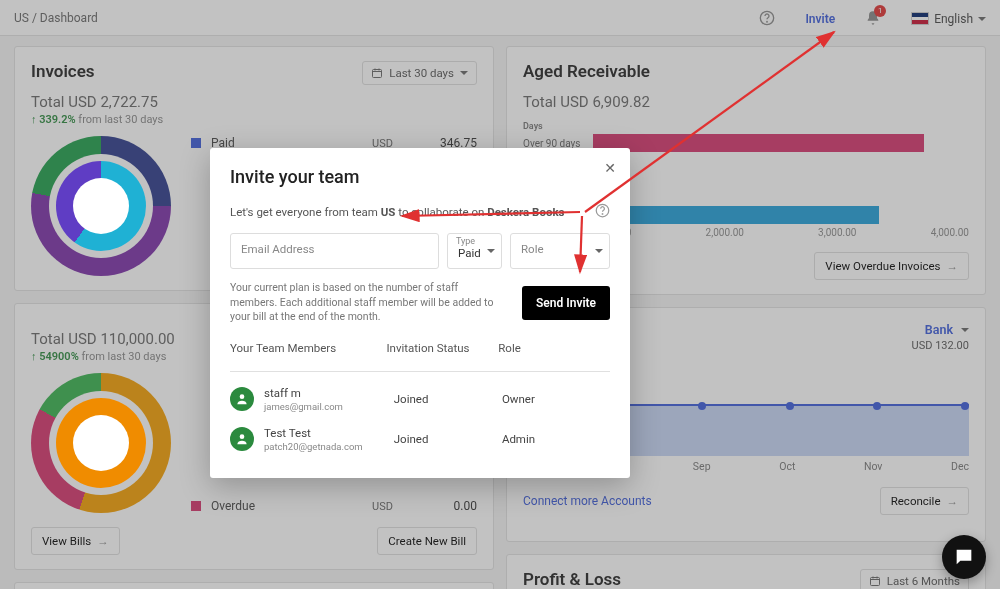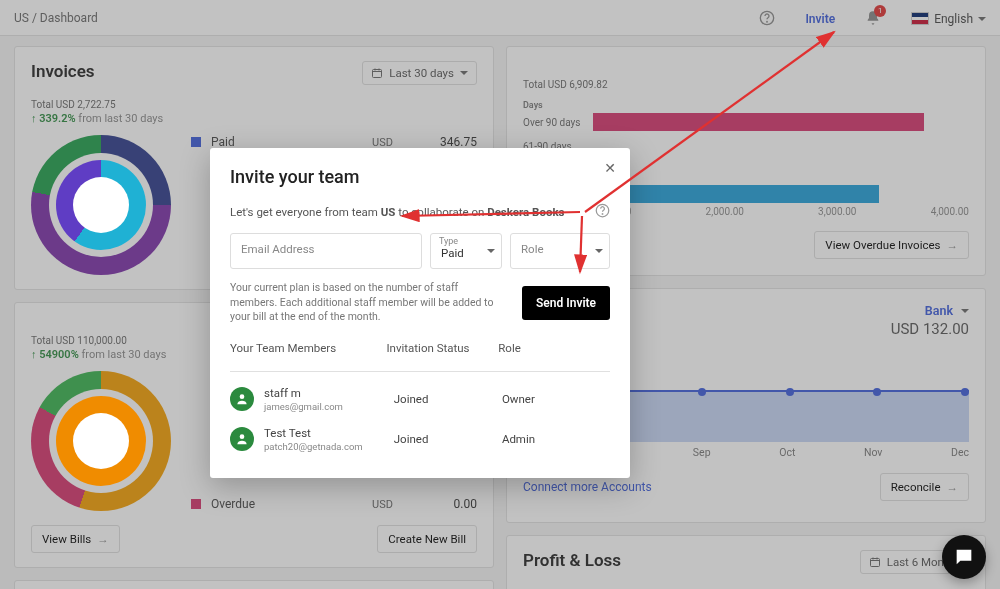--- a/index.html
+++ b/index.html
@@ -14,21 +14,21 @@
   .bell svg { display:block; }
   .badge { position:absolute; top:-5px; right:-5px; width:12px; height:12px; background:#e03131; color:#fff; font-size:8px; border-radius:50%; display:flex; align-items:center; justify-content:center;}
   .flag { width:18px; height:13px; background: linear-gradient(to bottom,#012169 33%, #fff 33% 66%, #c8102e 66%); border:1px solid #ccc; }
   .lang { display:flex; align-items:center; gap:5px; font-size:12px; color:#444;}
   .chev-down { width:0; height:0; border-left:4px solid transparent; border-right:4px solid transparent; border-top:4px solid #666;}
 
   .page { padding: 10px 14px; display:flex; gap:12px; }
   .col { flex:1; display:flex; flex-direction:column; gap:12px; }
   .card { background:#fff; border:1px solid #e0e0e0; border-radius:3px; padding:14px 16px; }
   .card h2 { font-size:17px; font-weight:600; color:#222;}
-  .subtotal { font-size:10px; color:#666; margin-top:18px;}
+  .subtotal { font-size:15px; color:#666; margin-top:12px;}
   .delta { font-size:11px; margin-top:2px;}
   .delta .up { color:#2b8a3e; font-weight:600;}
   .card-head { display:flex; justify-content:space-between; align-items:flex-start;}
   .period { font-size:11.5px; color:#555; display:flex; align-items:center; gap:6px; border:1px solid #ddd; padding:4px 8px; border-radius:3px;}
   .btn { font-size:11.5px; border:1px solid #ddd; background:#fff; padding:6px 10px; border-radius:3px; cursor:pointer; display:inline-flex; align-items:center; gap:6px;}
   .btn-row { display:flex; gap:20px; justify-content:space-between; margin-top:14px;}
   .arrow-r::after{ content:"→"; color:#888;}
   .link { color:#3b5bdb; font-size:12px; cursor:pointer;}
 
   
@@ -49,21 +49,21 @@
   .aged-body { margin-top:10px; font-size:10px; color:#666; }
   .aged-row { display:flex; align-items:center; height:24px; gap:8px;}
   .aged-lbl{ width:62px;}
   .bar-track{ flex:1; height:18px; position:relative;}
   .bar { height:100%; }
   .aged-axis { display:flex; justify-content:space-between; margin-left:70px; font-size:10px; color:#888;}
 
   
   .bank-head { display:flex; justify-content:flex-end; align-items:center; gap:8px;}
   .bank-label { color:#3b5bdb; font-weight:600; font-size:12.5px;}
-  .bank-amount { font-size:15px; color:#555; text-align:right; margin-top:2px;}
+  .bank-amount { font-size:11px; color:#555; text-align:right; margin-top:2px;}
   .bank-chart { height:86px; margin-top:18px; position:relative;}
   .bank-area { position:absolute; bottom:0; left:0; right:0; height:50px; background: linear-gradient(#c5d4f5,#c5d4f5);}
   .bank-line { position:absolute; bottom:50px; left:0; right:0; height:2px; background:#3b5bdb;}
   .bank-points { position:absolute; bottom:46px; left:0; right:0; display:flex; justify-content:space-between;}
   .bank-point { width:8px; height:8px; background:#3b5bdb; border-radius:50%;}
   .bank-months { display:flex; justify-content:space-between; font-size:10.5px; color:#777; margin-top:4px;}
   .card-foot { display:flex; justify-content:space-between; align-items:center; margin-top:14px;}
 
   
   .donut2-outer { width:140px; height:140px; border-radius:50%; background: conic-gradient(#f59f00 0 55%, #d6336c 55% 83%, #37b24d 83% 100%); position:relative;}
@@ -77,21 +77,21 @@
   
   .modal { position:absolute; top:148px; left:210px; width:420px; background:#fff; border-radius:3px; box-shadow: 0 8px 30px rgba(0,0,0,0.25); padding:18px 20px 26px;}
   .modal h3 { font-size:18px; font-weight:500; color:#222;}
   .close-x { position:absolute; top:12px; right:14px; cursor:pointer; color:#666; font-size:14px;}
   .modal-sub { font-size:11.5px; color:#555; margin-top:16px; display:flex; align-items:center; justify-content:space-between;}
   .modal-sub b { font-weight:700;}
   .modal-sub .help { color:#888; }
   .invite-row { display:flex; gap:8px; margin-top:12px;}
   .field { border:1px solid #ddd; border-radius:3px; padding:8px 10px; font-size:11.5px; color:#888; position:relative;}
   .field.email { flex:1;}
-  .field.small { width:72px;}
+  .field.small { width:55px;}
   .field.role { width:100px;}
   .float-label{ position:absolute; top:2px; left:8px; font-size:9px; color:#888;}
   .field .val{ color:#333; font-size:11.5px; padding-top:4px;}
   .field .chev{ position:absolute; right:6px; top:50%; transform:translateY(-50%);}
   .note-row { display:flex; gap:18px; margin-top:12px; align-items:center;}
   .note { font-size:10.5px; color:#777; flex:1; line-height:1.4;}
   .send-btn{ background:#000000; color:#fff; border:none; font-size:12px; font-weight:600; padding:10px 14px; border-radius:3px; cursor:pointer;}
   .team-head { display:flex; font-size:11.5px; color:#555; margin-top:16px; padding-bottom:16px; border-bottom:1px solid #e0e0e0;}
   .team-head > div:nth-child(1){ flex:1.4;}
   .team-head > div:nth-child(2){ flex:1;}
@@ -205,20 +205,21 @@
     </div>
 
     <div class="card">
       
     </div>
   </div>
 
   <div class="col">
 
     <div class="card" style="min-height:230px;">
+      <h2>Aged Receivable</h2>
       <div class="subtotal">Total USD 6,909.82</div>
       <div class="aged-body">
         <div style="font-size:9px; color:#777; font-weight:600;">Days</div>
         <div class="aged-row">
           <div class="aged-lbl">Over 90 days</div>
           <div class="bar-track">
               <div class="bar" style="width:88%; background:#d6336c;"></div>
             </div>
         </div>
         <div class="aged-row">

